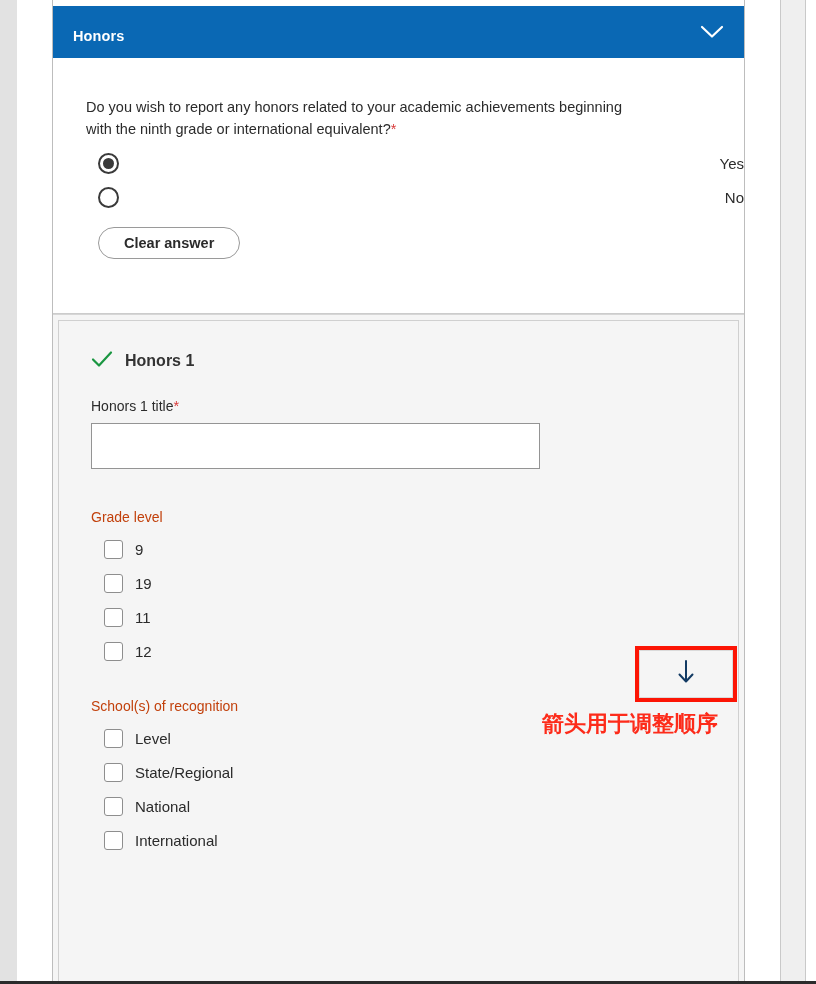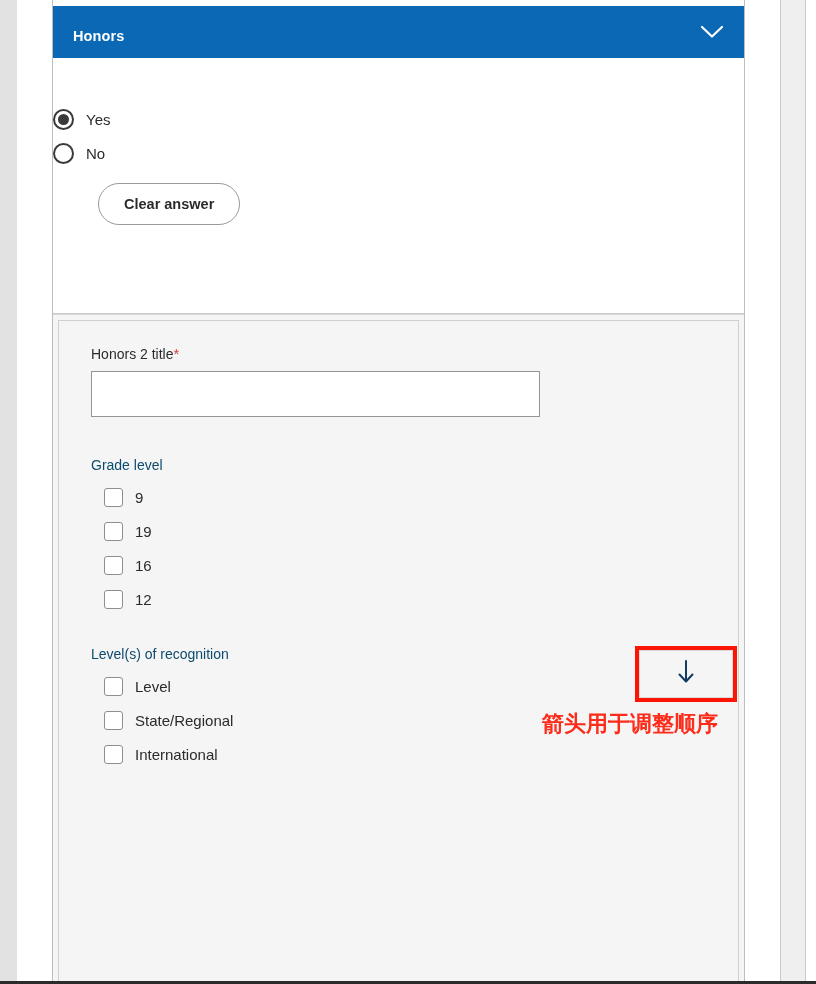--- a/index.html
+++ b/index.html
@@ -122,22 +122,24 @@
     color: #2b2b2b;
   }
   .req-star {
     color: #d93b3b;
     font-size: 14.5px;
   }
 
   .radio-row {
     display: flex;
     align-items: center;
+    margin-left: 45px;
     margin-top: 13px;
     cursor: pointer;
+    justify-content: space-between;
   }
   .radio {
     width: 21px;
     height: 21px;
     border-radius: 50%;
     border: 2px solid #3a3a3a;
     box-sizing: border-box;
     display: flex;
     align-items: center;
     justify-content: center;
@@ -156,21 +158,21 @@
     font-size: 15px;
     color: #2b2b2b;
   }
 
   .clear-btn {
     margin-left: 45px;
     margin-top: 19px;
     display: inline-flex;
     align-items: center;
     justify-content: center;
-    height: 42px;
+    height: 32px;
     padding: 12px 25px;
     border: 1px solid #9a9a9a;
     border-radius: 21px;
     background: #ffffff;
     font-size: 14.5px;
     font-weight: bold;
     color: #2b2b2b;
     cursor: pointer;
     font-family: "Liberation Sans", sans-serif;
   }
@@ -261,21 +263,21 @@
     font-size: 15px;
     padding: 0 10px;
     color: #2b2b2b;
     font-family: "Liberation Sans", sans-serif;
     outline: none;
   }
 
   .group-label {
     margin: 40px 0 0 32px;
     font-size: 14px;
-    color: #0c4a6e;
+    color: #c2410c;
   }
   .group-label.tight { margin-top: 37px; }
 
   .check-row {
     display: flex;
     align-items: center;
     margin-left: 45px;
     margin-top: 15px;
     cursor: pointer;
   }
@@ -311,85 +313,100 @@
   <div class="section-header">
     <span class="section-header-title">Honors</span>
     <span class="chevron-btn">
       <svg width="26" height="16" viewBox="0 0 26 16" aria-hidden="true">
         <polyline points="3,3 13,12.5 23,3" fill="none" stroke="#ffffff" stroke-width="2.2" stroke-linecap="round" stroke-linejoin="round"></polyline>
       </svg>
     </span>
   </div>
 
   <div class="question-block">
+    <div class="q-text">
+      <span>Do you wish to report any honors related to your academic achievements beginning with the ninth grade or international equivalent?</span><span class="req-star">*</span>
+    </div>
 
     <div class="radio-row">
       <span class="radio checked"></span>
       <span class="radio-label">Yes</span>
     </div>
 
     <div class="radio-row">
       <span class="radio"></span>
       <span class="radio-label">No</span>
     </div>
 
     <button class="clear-btn" type="button">Clear answer</button>
   </div>
 
   <div class="sub-card">
     <div class="sub-card-inner">
 
+      <div class="honors-head">
+        <span class="check-icon">
+          <svg width="22" height="20" viewBox="0 0 22 20" aria-hidden="true">
+            <polyline points="2,10.5 8,16.5 20,3.5" fill="none" stroke="#1a9641" stroke-width="2.2" stroke-linecap="round" stroke-linejoin="round"></polyline>
+          </svg>
+        </span>
+        <span class="honors-head-title">Honors 1</span>
+      </div>
 
       <div class="reorder-wrap">
         <div class="arrow-btn">
           <span>
             <svg width="22" height="28" viewBox="0 0 22 28" aria-hidden="true">
               <line x1="11" y1="3" x2="11" y2="23" stroke="#123a63" stroke-width="2" stroke-linecap="round"></line>
               <polyline points="4.5,16.5 11,23.5 17.5,16.5" fill="none" stroke="#123a63" stroke-width="2" stroke-linecap="round" stroke-linejoin="round"></polyline>
             </svg>
           </span>
         </div>
         <div class="red-highlight"></div>
       </div>
 
       <div class="annotation-cn">箭头用于调整顺序</div>
 
       <div class="field-label">
-        <span>Honors 2 title</span><span class="req-star">*</span>
+        <span>Honors 1 title</span><span class="req-star">*</span>
       </div>
       <input class="text-input" type="text" value="" style="">
 
       <div class="group-label">Grade level</div>
 
       <div class="check-row">
         <span class="checkbox"></span>
         <span class="check-label">9</span>
       </div>
       <div class="check-row">
         <span class="checkbox"></span>
         <span class="check-label">19</span>
       </div>
       <div class="check-row">
         <span class="checkbox"></span>
-        <span class="check-label">16</span>
+        <span class="check-label">11</span>
       </div>
       <div class="check-row">
         <span class="checkbox"></span>
         <span class="check-label">12</span>
       </div>
 
-      <div class="group-label tight">Level(s) of recognition</div>
+      <div class="group-label tight">School(s) of recognition</div>
 
       <div class="check-row">
         <span class="checkbox"></span>
         <span class="check-label">Level</span>
       </div>
       <div class="check-row">
         <span class="checkbox"></span>
         <span class="check-label">State/Regional</span>
+      </div>
+      <div class="check-row">
+        <span class="checkbox"></span>
+        <span class="check-label">National</span>
       </div>
       <div class="check-row">
         <span class="checkbox"></span>
         <span class="check-label">International</span>
       </div>
 
     </div>
   </div>
 
 </div>

